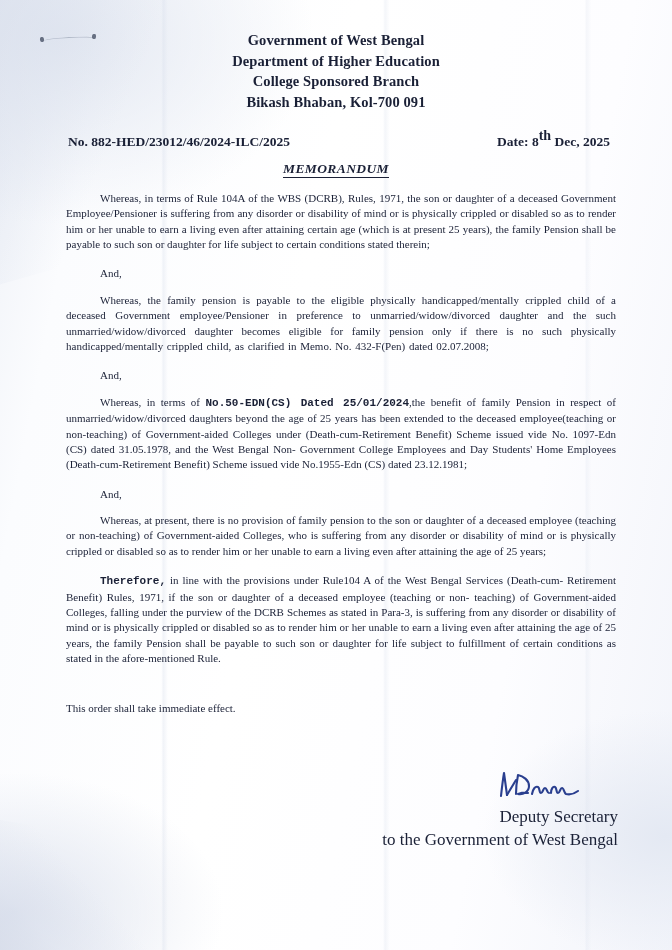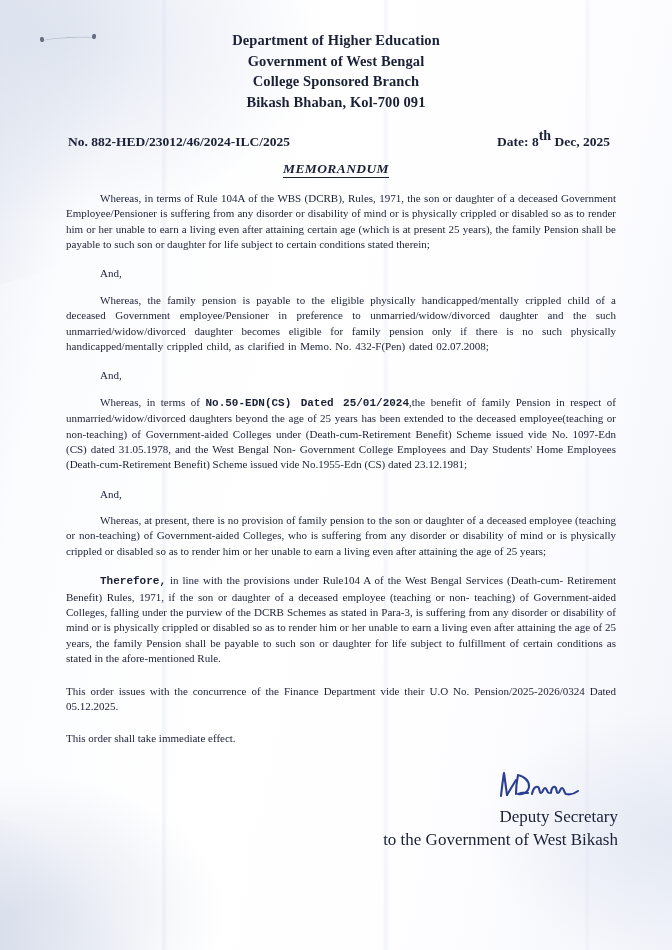--- a/index.html
+++ b/index.html
@@ -188,22 +188,22 @@
 
   <div class="punch-marks">
     <span class="punch-hair"></span>
     <i class="p1"></i>
     <i class="p2"></i>
   </div>
 
   <div class="content">
 
     <div class="letterhead">
+      <div>Government of West Bengal</div>
       <div>Department of Higher Education</div>
-      <div>Government of West Bengal</div>
       <div>College Sponsored Branch</div>
       <div>Bikash Bhaban, Kol-700 091</div>
     </div>
 
     <div class="refline">
       <span class="memo-no">No. 882-HED/23012/46/2024-ILC/2025</span>
       <span class="spacer"></span>
       <span class="memo-date"><span>Date: 8</span><sup>th</sup><span> Dec, 2025</span></span>
     </div>
 
@@ -234,36 +234,35 @@
       <div class="gap-sm"></div>
 
       <p class="para">Whereas, at present, there is no provision of family pension to the son or daughter of a deceased employee (teaching or non-teaching) of Government-aided Colleges, who is suffering from any disorder or disability of mind or is physically crippled or disabled so as to render him or her unable to earn a living even after attaining the age of 25 years;</p>
 
       <div class="gap-md"></div>
 
       <p class="para"><span class="b">Therefore,</span><span> in line with the provisions under Rule104 A of the West Bengal Services (Death-cum- Retirement Benefit) Rules, 1971, if the son or daughter of a deceased employee (teaching or non- teaching) of Government-aided Colleges, falling under the purview of the DCRB Schemes as stated in Para-3, is suffering from any disorder or disability of mind or is physically crippled or disabled so as to render him or her unable to earn a living even after attaining the age of 25 years, the family Pension shall be payable to such son or daughter for life subject to fulfillment of certain conditions as stated in  the afore-mentioned Rule.</span></p>
 
       <div class="gap-lg"></div>
 
-      <p class="closing">This order issues with the concurrence of the Finance Department vide their U.O No. Pension/2025-2026/0324 Dated 05.12.2025.</p>
 
       <div class="gap-lg"></div>
 
       <p class="closing">This order shall take immediate effect.</p>
 
     </div>
 
     <div class="sign-block">
       <svg class="signature" viewBox="0 0 92 34">
         <g fill="none" stroke="#2a3f8f" stroke-width="2.1" stroke-linecap="round" stroke-linejoin="round">
           <path d="M5 26 C6 17, 7 9, 8 3 C9 10, 10 18, 11 25"></path>
           <path d="M11 25 C14 20, 17 15, 20 10"></path>
           <path d="M20 24 C20 17, 21 10, 22 5 C27 6, 33 10, 33 16 C33 22, 27 25, 22 24 C25 23, 29 22, 32 23"></path>
           <path d="M36 24 C37 19, 39 16, 42 17 C44 18, 43 23, 45 23 C47 23, 47 18, 49 18 C51 18, 51 23, 53 23"></path>
           <path d="M55 23 C55 19, 57 16, 59 17 C61 18, 60 23, 62 23 C64 23, 64 18, 66 18 C68 18, 68 23, 70 24 C74 25, 78 24, 82 21"></path>
         </g>
       </svg>
       <p class="sign-title">Deputy Secretary</p>
-      <p class="sign-title">to the Government of West Bikash</p>
+      <p class="sign-title">to the Government of West Bengal</p>
     </div>
 
   </div>
 </div>
 
 </body></html>

